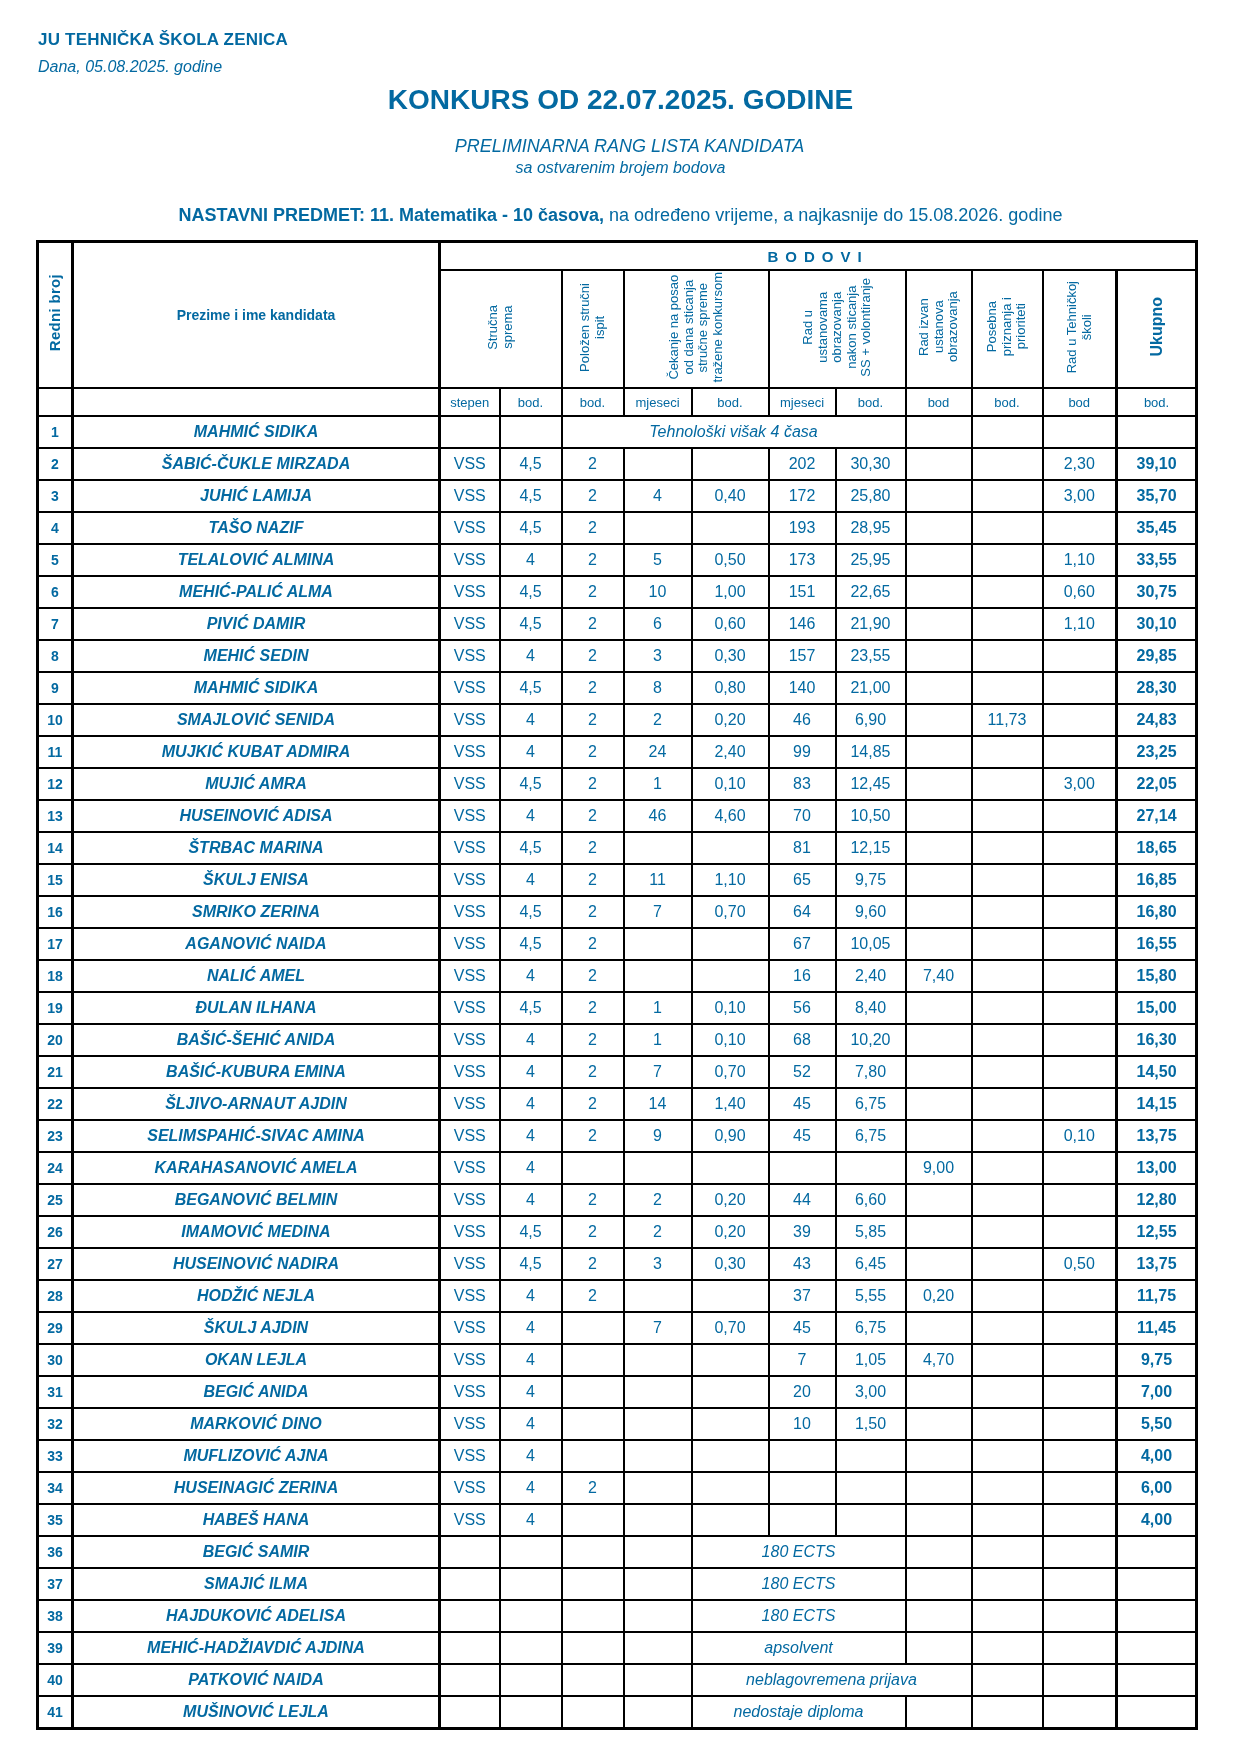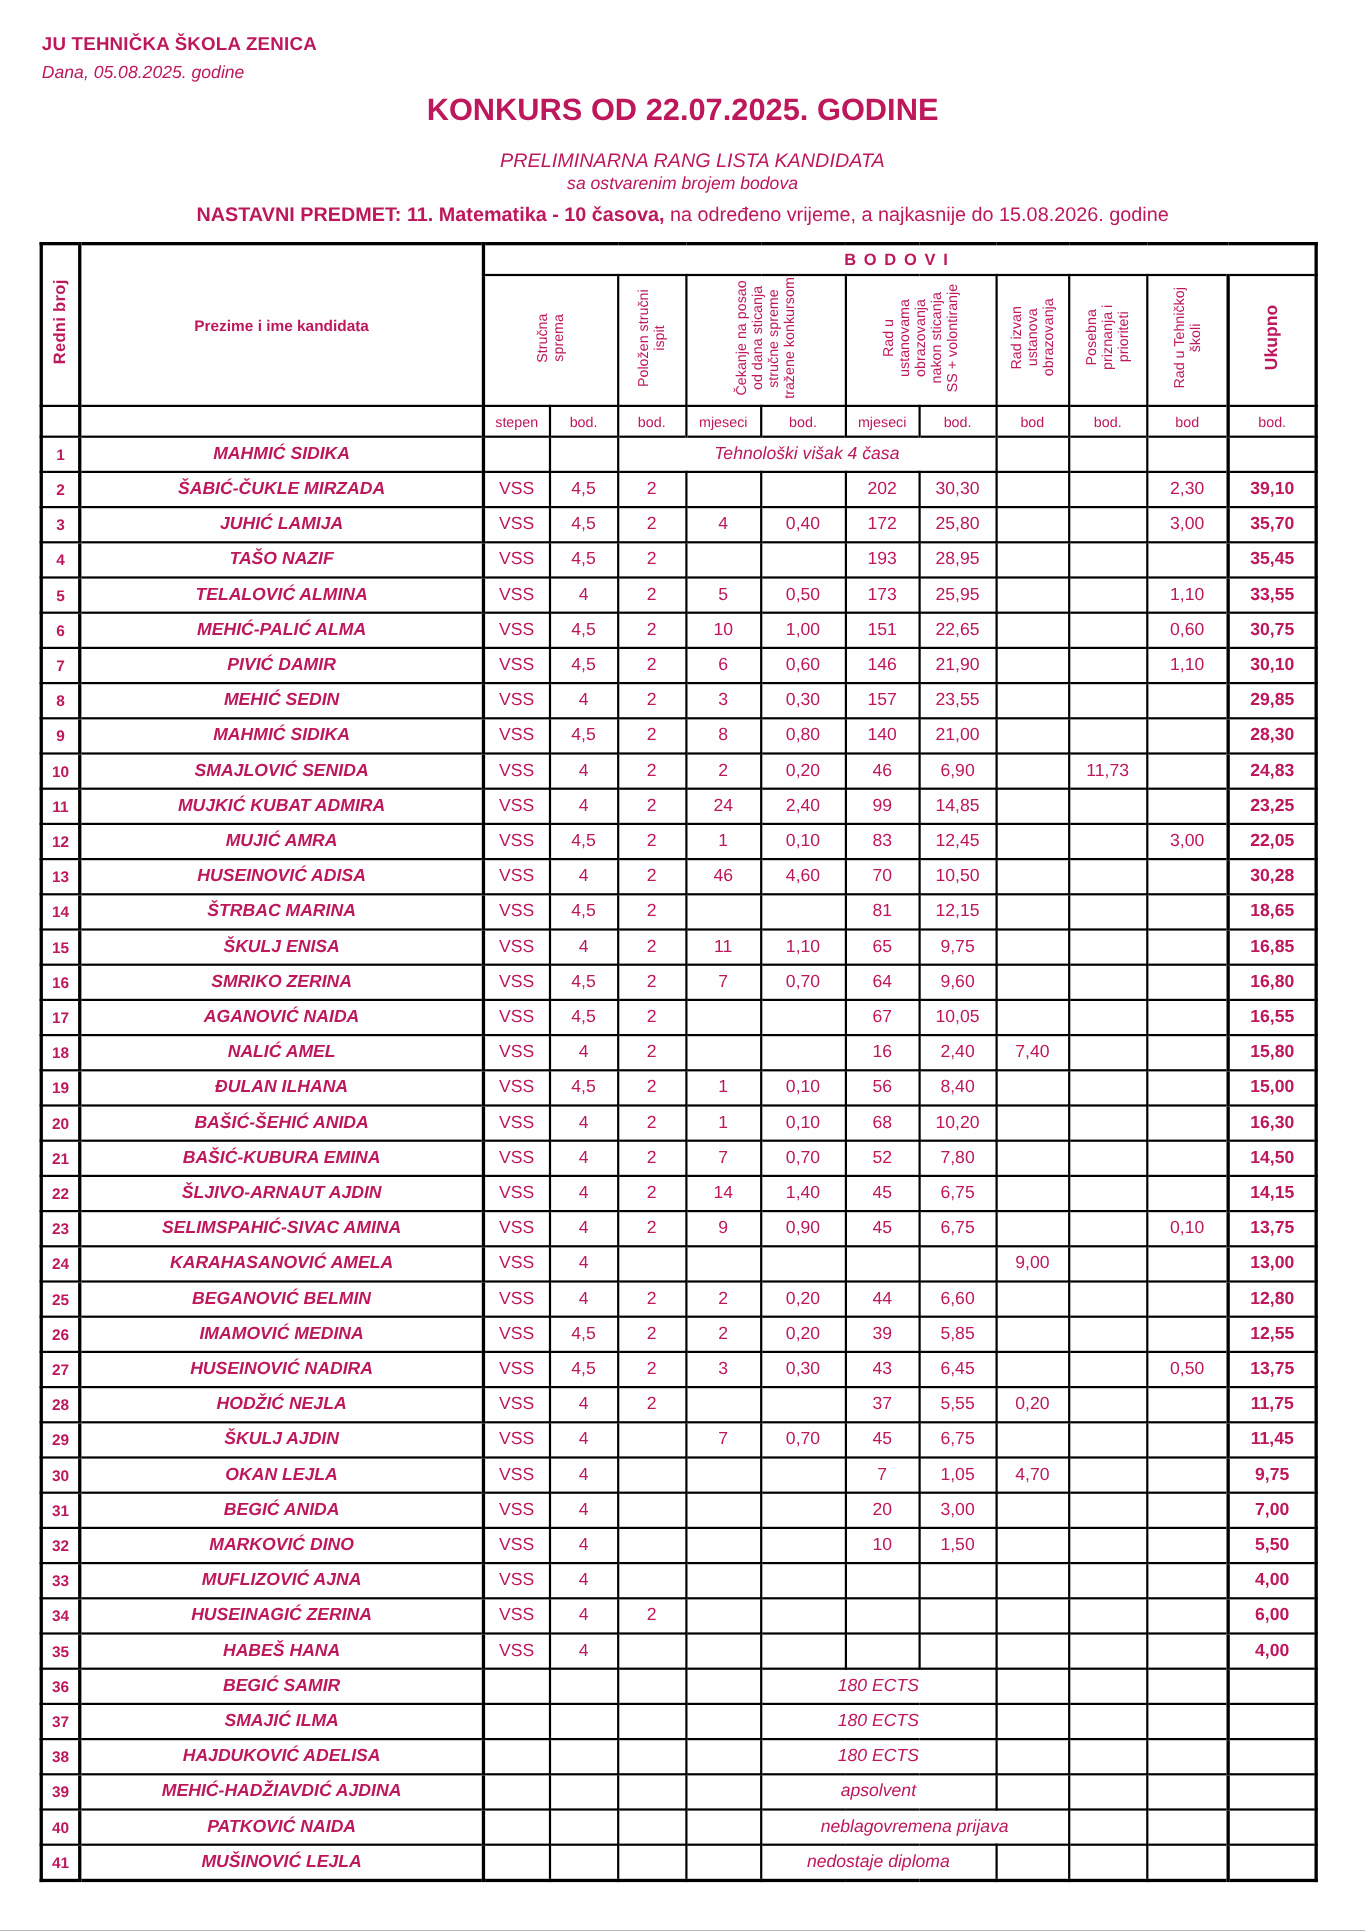--- a/index.html
+++ b/index.html
@@ -1,26 +1,26 @@
 <!DOCTYPE html>
 <html><head>
 <meta charset="utf-8">
 <style>
   html,body{margin:0;padding:0;background:#888;}
   .page{
     width:1241px;height:1755px;background:#ffffff;margin:0 auto;
-    font-family:"Liberation Sans",sans-serif;color:#be185d;position:relative;overflow:hidden;
+    font-family:"Liberation Sans",sans-serif;color:#0369a1;position:relative;overflow:hidden;
   }
   .doc-header{padding-top:30px;}
   .school{margin-left:38px;font-size:17px;font-weight:bold;letter-spacing:0.2px;}
   .dana{margin-left:38px;font-size:16px;font-style:italic;margin-top:8px;}
   .title{text-align:center;font-size:28px;font-weight:bold;margin-top:8px;}
   .sub1{text-align:center;font-size:18px;font-style:italic;margin-top:20px;padding-left:18px;}
   .sub2{text-align:center;font-size:16px;font-style:italic;margin-top:2px;}
-  .subject{text-align:center;font-size:18px;margin-top:8px;}
+  .subject{text-align:center;font-size:18px;margin-top:28px;}
   .subject .bold{font-weight:bold;}
 
   table.rank{
     border-collapse:collapse;table-layout:fixed;
     margin:14px 0 0 36px;width:1160px;
     border:3px solid #000;
   }
   table.rank th, table.rank td{
     border:2px solid #000;text-align:center;vertical-align:middle;
     padding:0 2px;overflow:hidden;
@@ -301,21 +301,21 @@
           <td class="val cL3">VSS</td>
           <td class="val">4</td>
           <td class="val">2</td>
           <td class="val">46</td>
           <td class="val">4,60</td>
           <td class="val">70</td>
           <td class="val">10,50</td>
           <td class="val"></td>
           <td class="val"></td>
           <td class="val"></td>
-          <td class="val ukup cL3">30,28</td>
+          <td class="val ukup cL3">27,14</td>
         </tr>
         <tr>
           <td class="num">14</td>
           <td class="name cL3">ŠTRBAC MARINA</td>
           <td class="val cL3">VSS</td>
           <td class="val">4,5</td>
           <td class="val">2</td>
           <td class="val"></td>
           <td class="val"></td>
           <td class="val">81</td>

